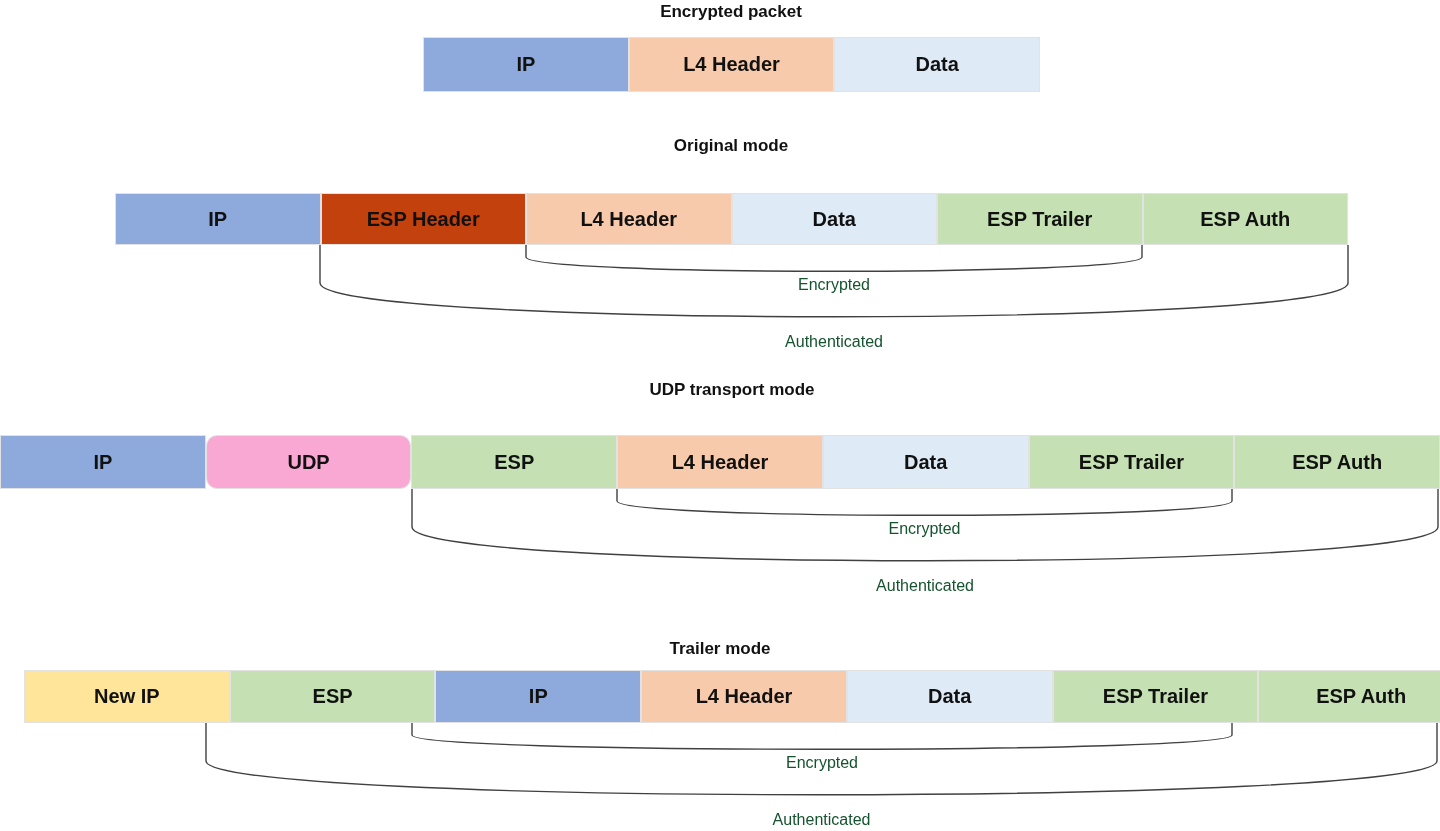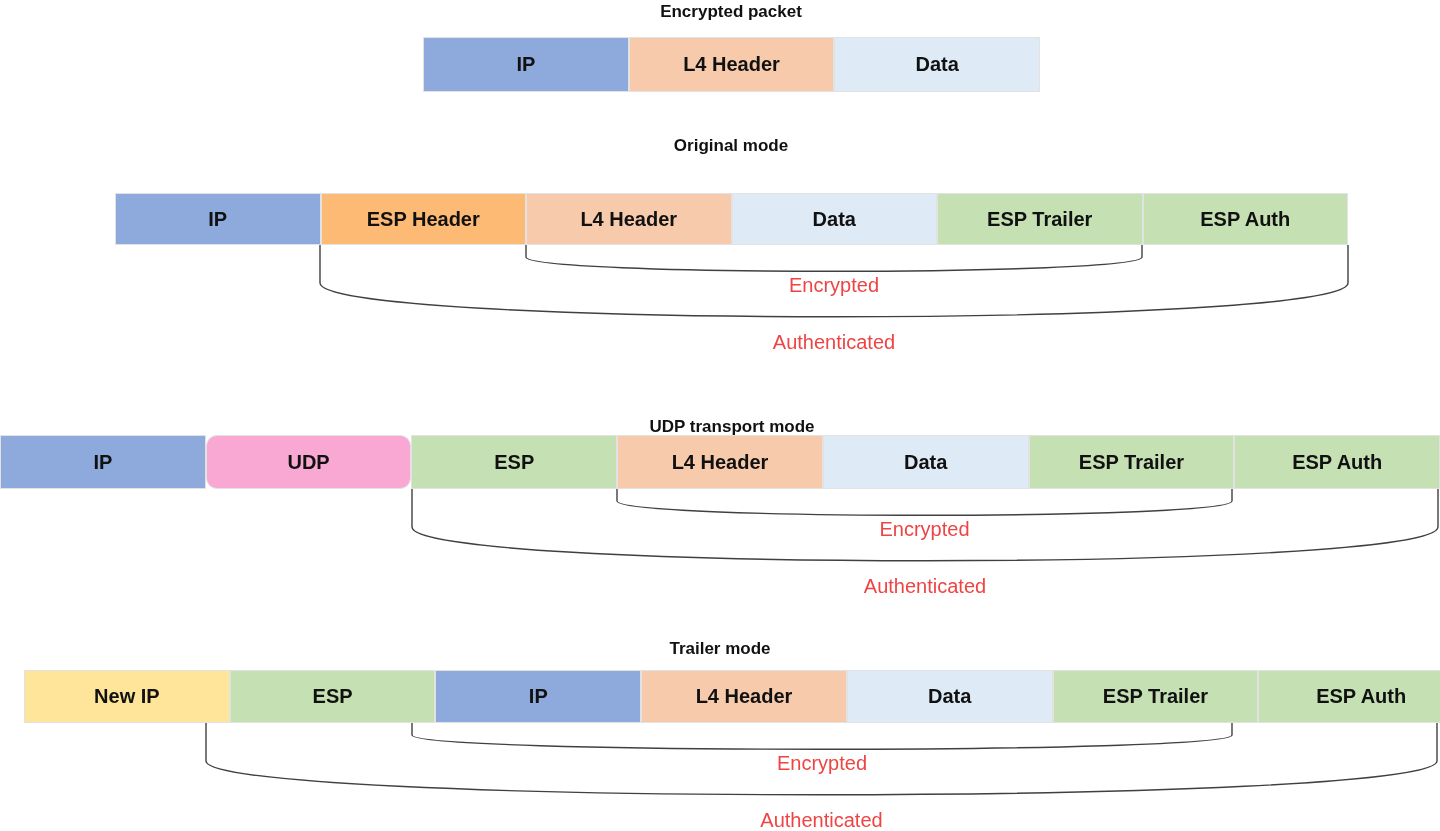--- a/index.html
+++ b/index.html
@@ -48,23 +48,23 @@
     pointer-events: none;
   }
   .brace-path {
     fill: none;
     stroke: #404040;
     stroke-width: 1.4;
   }
   .brace-label {
     position: absolute;
     transform: translateX(-50%);
-    font-size: 20px;
+    font-size: 16px;
     font-weight: normal;
-    color: #ef4444;
+    color: #14532d;
     white-space: nowrap;
     line-height: 20px;
   }
 </style>
 </head>
 <body>
 
 <div id="canvas">
     <div>
       <div class="section-title" style="left: 731px; top: 2px;">Encrypted packet</div>
@@ -79,21 +79,21 @@
           <span class="packet-box-label">Data</span>
         </div>
       </div>
     </div>
     <div>
       <div class="section-title" style="left: 731px; top: 136px;">Original mode</div>
       <div class="packet-row" style="left: 115px; top: 193px; width: 1233px; height: 52px;">
         <div class="packet-box" style="background: rgb(142, 169, 219);">
           <span class="packet-box-label">IP</span>
         </div>
-        <div class="packet-box" style="background: #fdba74;">
+        <div class="packet-box" style="background: #c2410c;">
           <span class="packet-box-label">ESP Header</span>
         </div>
         <div class="packet-box" style="background: rgb(247, 202, 172);">
           <span class="packet-box-label">L4 Header</span>
         </div>
         <div class="packet-box" style="background: rgb(222, 234, 246);">
           <span class="packet-box-label">Data</span>
         </div>
         <div class="packet-box" style="background: rgb(197, 224, 179);">
           <span class="packet-box-label">ESP Trailer</span>
@@ -105,21 +105,21 @@
       <svg class="brace-svg" width="1440" height="41" style="top: 245px;">
         <path class="brace-path" d="M 526 0 L 526 12 C 526 31, 1142 31, 1142 12 L 1142 0" stroke="#404040"></path>
       </svg>
       <div class="brace-label" style="left: 834px; top: 275px;">Encrypted</div>
       <svg class="brace-svg" width="1440" height="93" style="top: 245px;">
         <path class="brace-path" d="M 320 0 L 320 38 C 320 83, 1348 83, 1348 38 L 1348 0" stroke="#404040"></path>
       </svg>
       <div class="brace-label" style="left: 834px; top: 332px;">Authenticated</div>
     </div>
     <div>
-      <div class="section-title" style="left: 732px; top: 417px;">UDP transport mode</div>
+      <div class="section-title" style="left: 732px; top: 380px;">UDP transport mode</div>
       <div class="packet-row" style="left: 0px; top: 435px; width: 1440px; height: 54px;">
         <div class="packet-box" style="background: rgb(142, 169, 219);">
           <span class="packet-box-label">IP</span>
         </div>
         <div class="packet-box" style="background: #f9a8d4; border-radius: 11px;">
           <span class="packet-box-label">UDP</span>
         </div>
         <div class="packet-box" style="background: rgb(197, 224, 179);">
           <span class="packet-box-label">ESP</span>
         </div>

